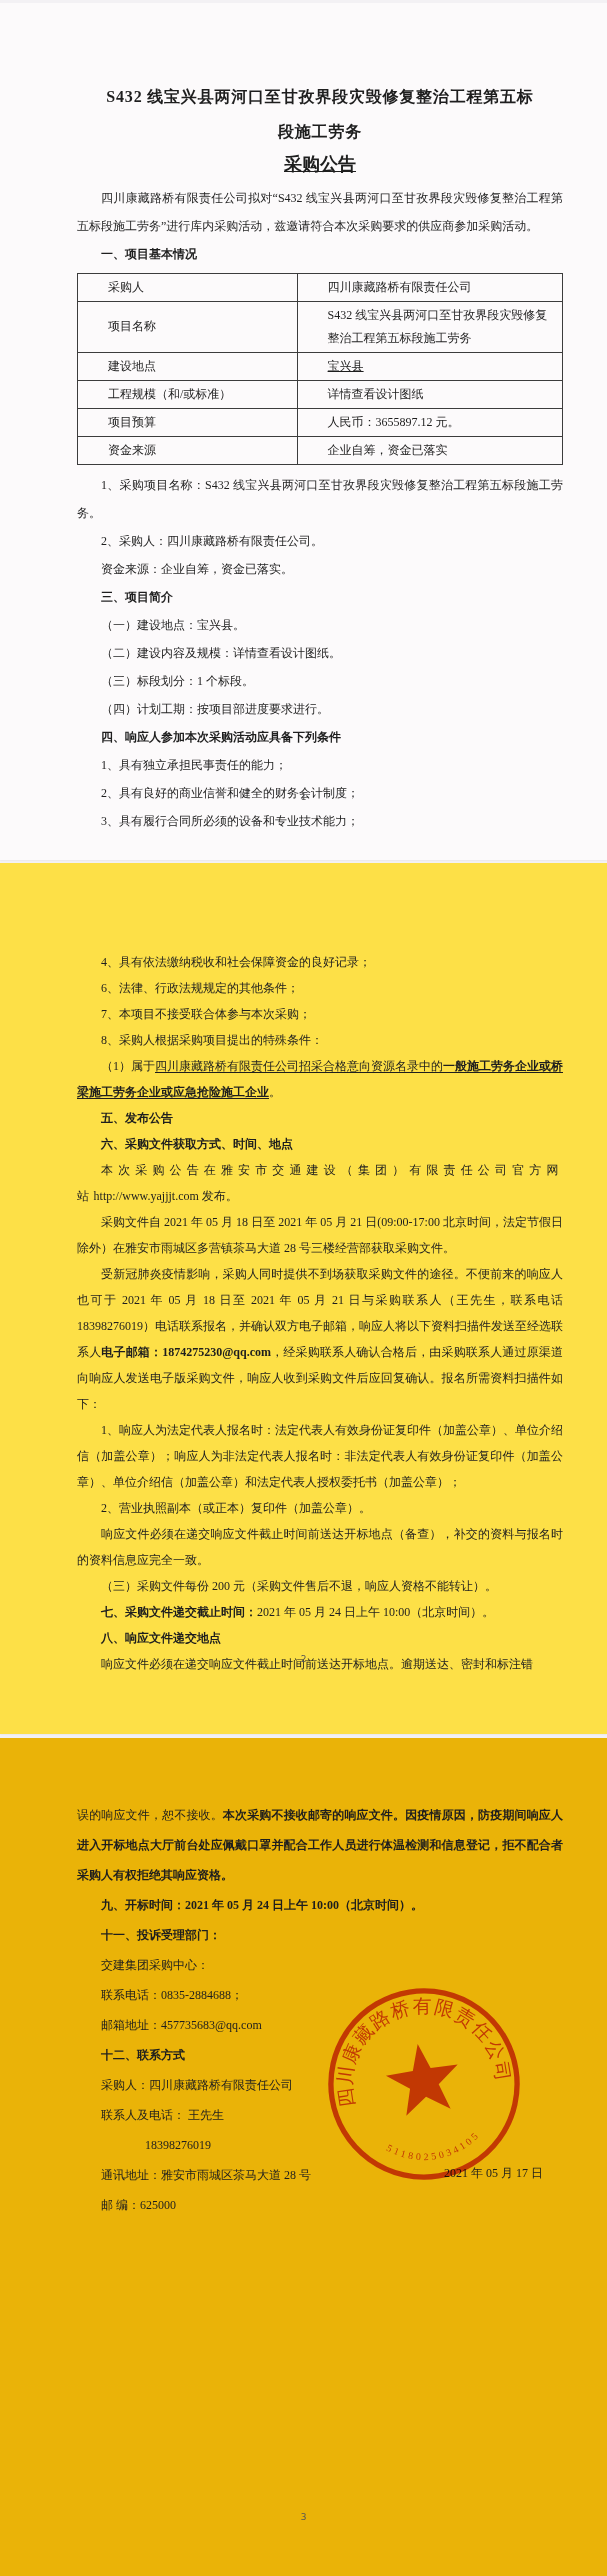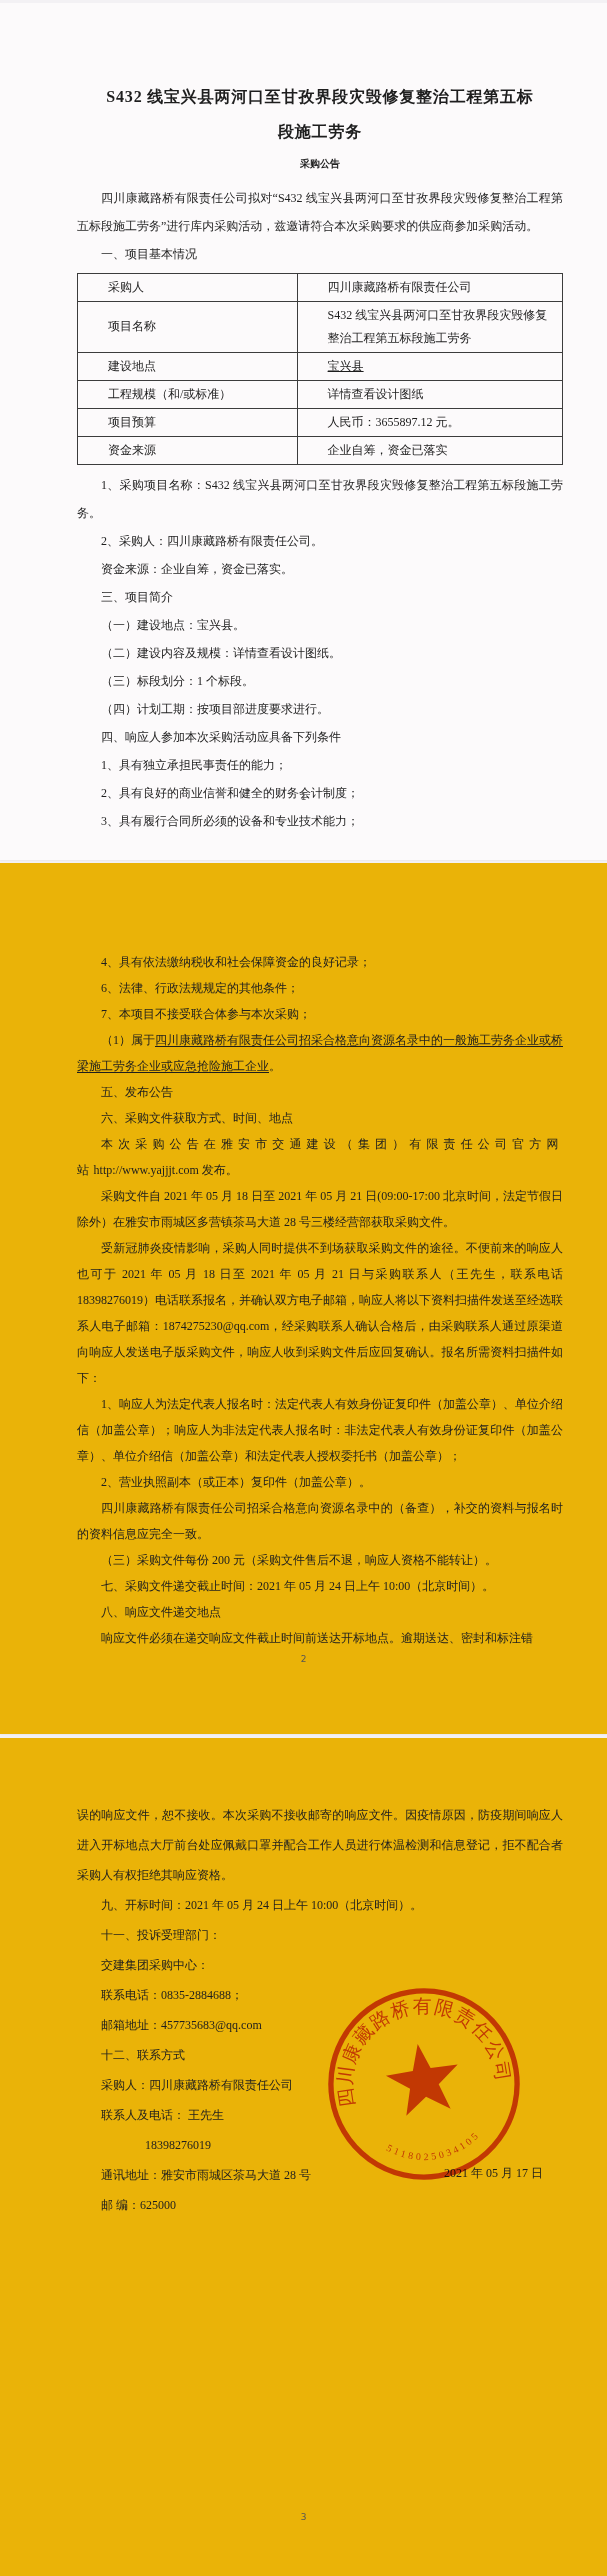--- a/index.html
+++ b/index.html
@@ -10,35 +10,35 @@
     color:#1e1e1e;
   }
   .canvas{position:relative;width:607px;height:2576px;overflow:hidden;background:#f3f1f4;}
   .page{
     position:absolute;left:0;width:607px;
     box-sizing:border-box;
     padding-left:77px;padding-right:44px;
     box-shadow:0 0.8px 1.5px rgba(0,0,0,.08);
   }
   .page1{top:3px;height:857px;background:#fcfafb;}
-  .page2{top:863px;height:871px;background:#eab308;}
+  .page2{top:863px;height:871px;background:#fde047;}
   .page3{top:1738px;height:838px;background:#eab308;}
   p{margin:0;}
   .t{font-size:12px;line-height:28px;text-align:justify;}
   .p2 .t{line-height:26px;}
   .p3 .t{line-height:30px;}
   .ind{text-indent:2em;}
-  .b{font-weight:normal;}
+  .b{font-weight:bold;}
   .ul{text-decoration:underline;text-underline-offset:2.3px;}
   .doc-title{
     padding-top:76px;
     font-size:16px;font-weight:bold;text-align:center;line-height:35px;
     letter-spacing:0.8px;
   }
-  .doc-subtitle{font-size:10px;font-weight:bold;text-align:center;line-height:30px;}
+  .doc-subtitle{font-size:18px;font-weight:bold;text-align:center;line-height:30px;text-decoration:underline;}
   .intro{margin-top:4.6px;}
   table.info{
     border-collapse:collapse;width:100%;
     margin:5.3px 0 6px 0;
     font-size:12px;
   }
   table.info td{
     border:1.2px solid #3c3c3c;
     vertical-align:middle;
     padding:1.5px 7.6px 1.5px 30px;
@@ -128,35 +128,36 @@
     <p class="t ind">3、具有履行合同所必须的设备和专业技术能力；</p>
 
     <div class="pagenum" style="top:789px;">1</div>
   </div>
 
   <div class="page page2 p2">
     <div style="height:86px;"></div>
     <p class="t ind">4、具有依法缴纳税收和社会保障资金的良好记录；</p>
     <p class="t ind">6、法律、行政法规规定的其他条件；</p>
     <p class="t ind">7、本项目不接受联合体参与本次采购；</p>
+    <p class="t ind">8、采购人根据采购项目提出的特殊条件：</p>
 
     <p class="t ind"><span>（1）属于</span><span class="ul">四川康藏路桥有限责任公司招采合格意向资源名录中的</span><span class="ul b">一般施工劳务企业或桥梁施工劳务企业或应急抢险施工企业</span><span>。</span></p>
 
     <p class="t ind b">五、发布公告</p>
 
     <p class="t ind b">六、采购文件获取方式、时间、地点</p>
 
     <p class="t ind"><span class="spread">本次采购公告在雅安市交通建设（集团）有限责任公司官方网站</span><span>http://www.yajjjt.com 发布。</span></p>
     <p class="t ind">采购文件自 2021 年 05 月 18 日至 2021 年 05 月 21 日(09:00-17:00 北京时间，法定节假日除外）在雅安市雨城区多营镇茶马大道 28 号三楼经营部获取采购文件。</p>
 
     <p class="t ind"><span>受新冠肺炎疫情影响，采购人同时提供不到场获取采购文件的途径。不便前来的响应人也可于 2021 年 05 月 18 日至 2021 年 05 月 21 日与采购联系人（王先生，联系电话 18398276019）电话联系报名，并确认双方电子邮箱，响应人将以下资料扫描件发送至经选联系人</span><span class="b">电子邮箱：1874275230@qq.com</span><span>，经采购联系人确认合格后，由采购联系人通过原渠道向响应人发送电子版采购文件，响应人收到采购文件后应回复确认。报名所需资料扫描件如下：</span></p>
 
     <p class="t ind">1、响应人为法定代表人报名时：法定代表人有效身份证复印件（加盖公章）、单位介绍信（加盖公章）；响应人为非法定代表人报名时：非法定代表人有效身份证复印件（加盖公章）、单位介绍信（加盖公章）和法定代表人授权委托书（加盖公章）；</p>
     <p class="t ind">2、营业执照副本（或正本）复印件（加盖公章）。</p>
-    <p class="t ind">四川康藏路桥有限责任公司招采合格意向资源名录中的（备查），补交的资料与报名时的资料信息应完全一致。</p>
+    <p class="t ind">响应文件必须在递交响应文件截止时间前送达开标地点（备查），补交的资料与报名时的资料信息应完全一致。</p>
     <p class="t ind">（三）采购文件每份 200 元（采购文件售后不退，响应人资格不能转让）。</p>
 
     <p class="t ind"><span class="b">七、采购文件递交截止时间：</span><span>2021 年 05 月 24 日上午 10:00（北京时间）。</span></p>
 
     <p class="t ind b">八、响应文件递交地点</p>
     <p class="t ind">响应文件必须在递交响应文件截止时间前送达开标地点。逾期送达、密封和标注错</p>
 
     <div class="pagenum" style="top:791px;">2</div>
   </div>
 

